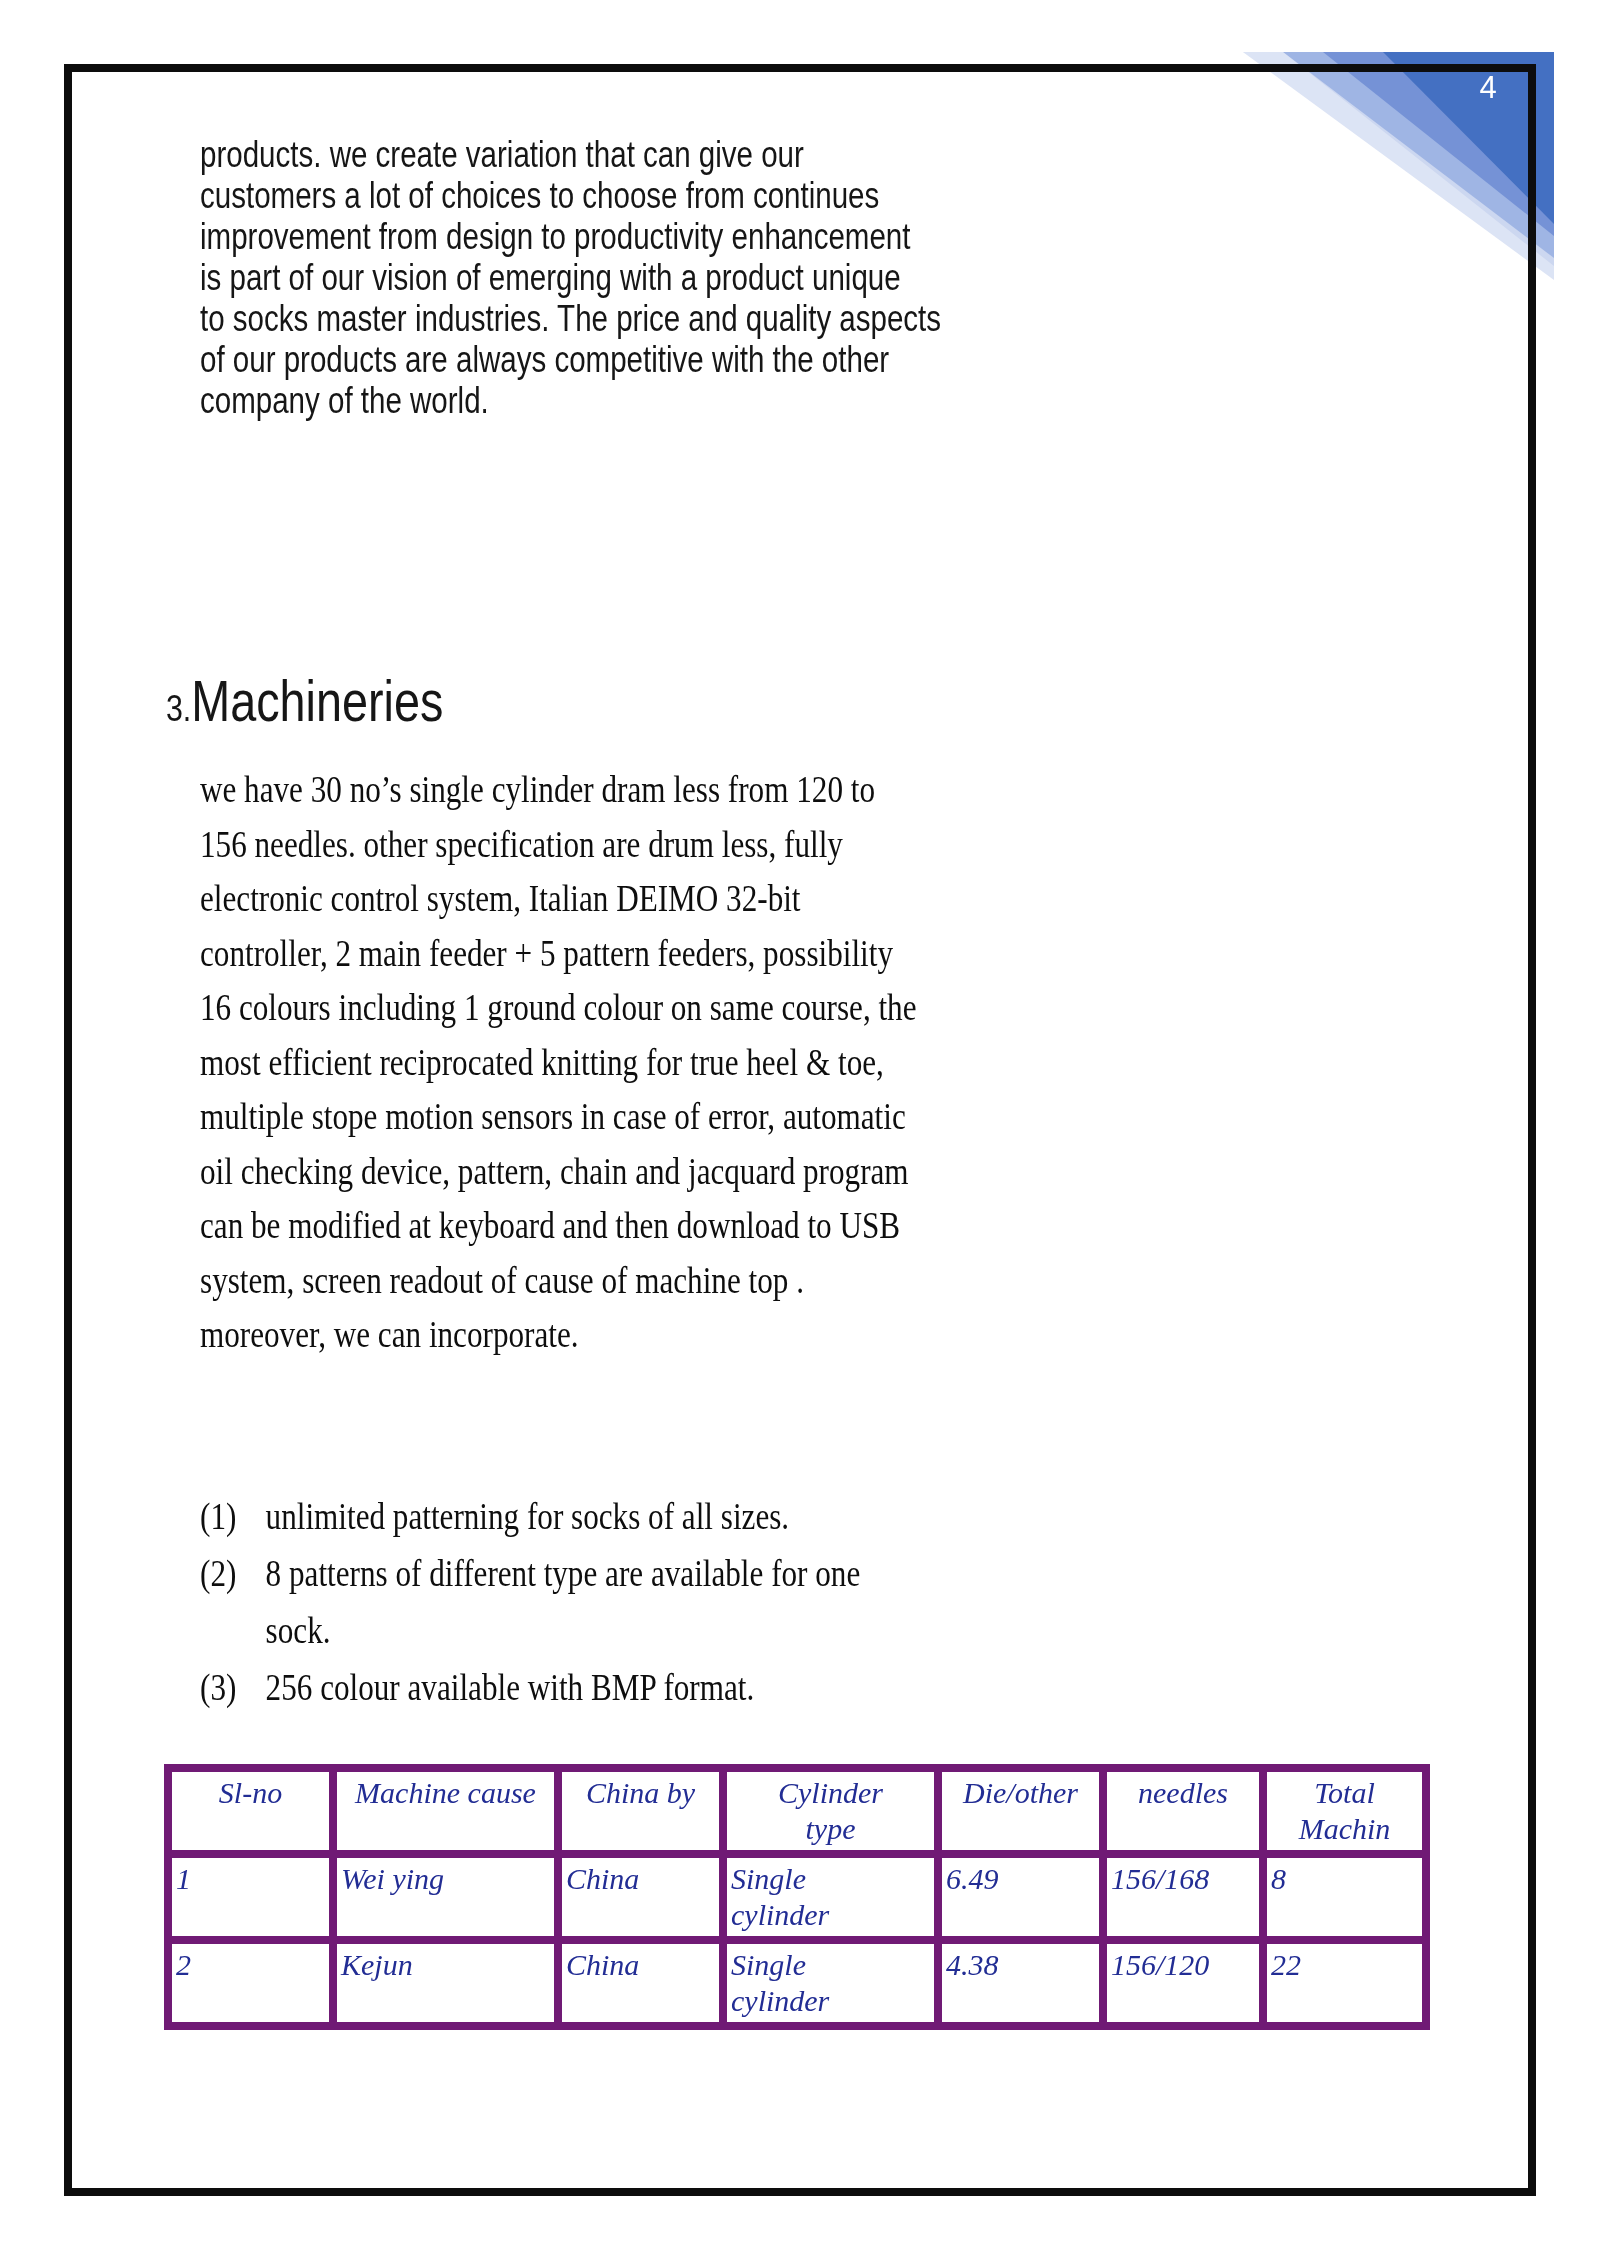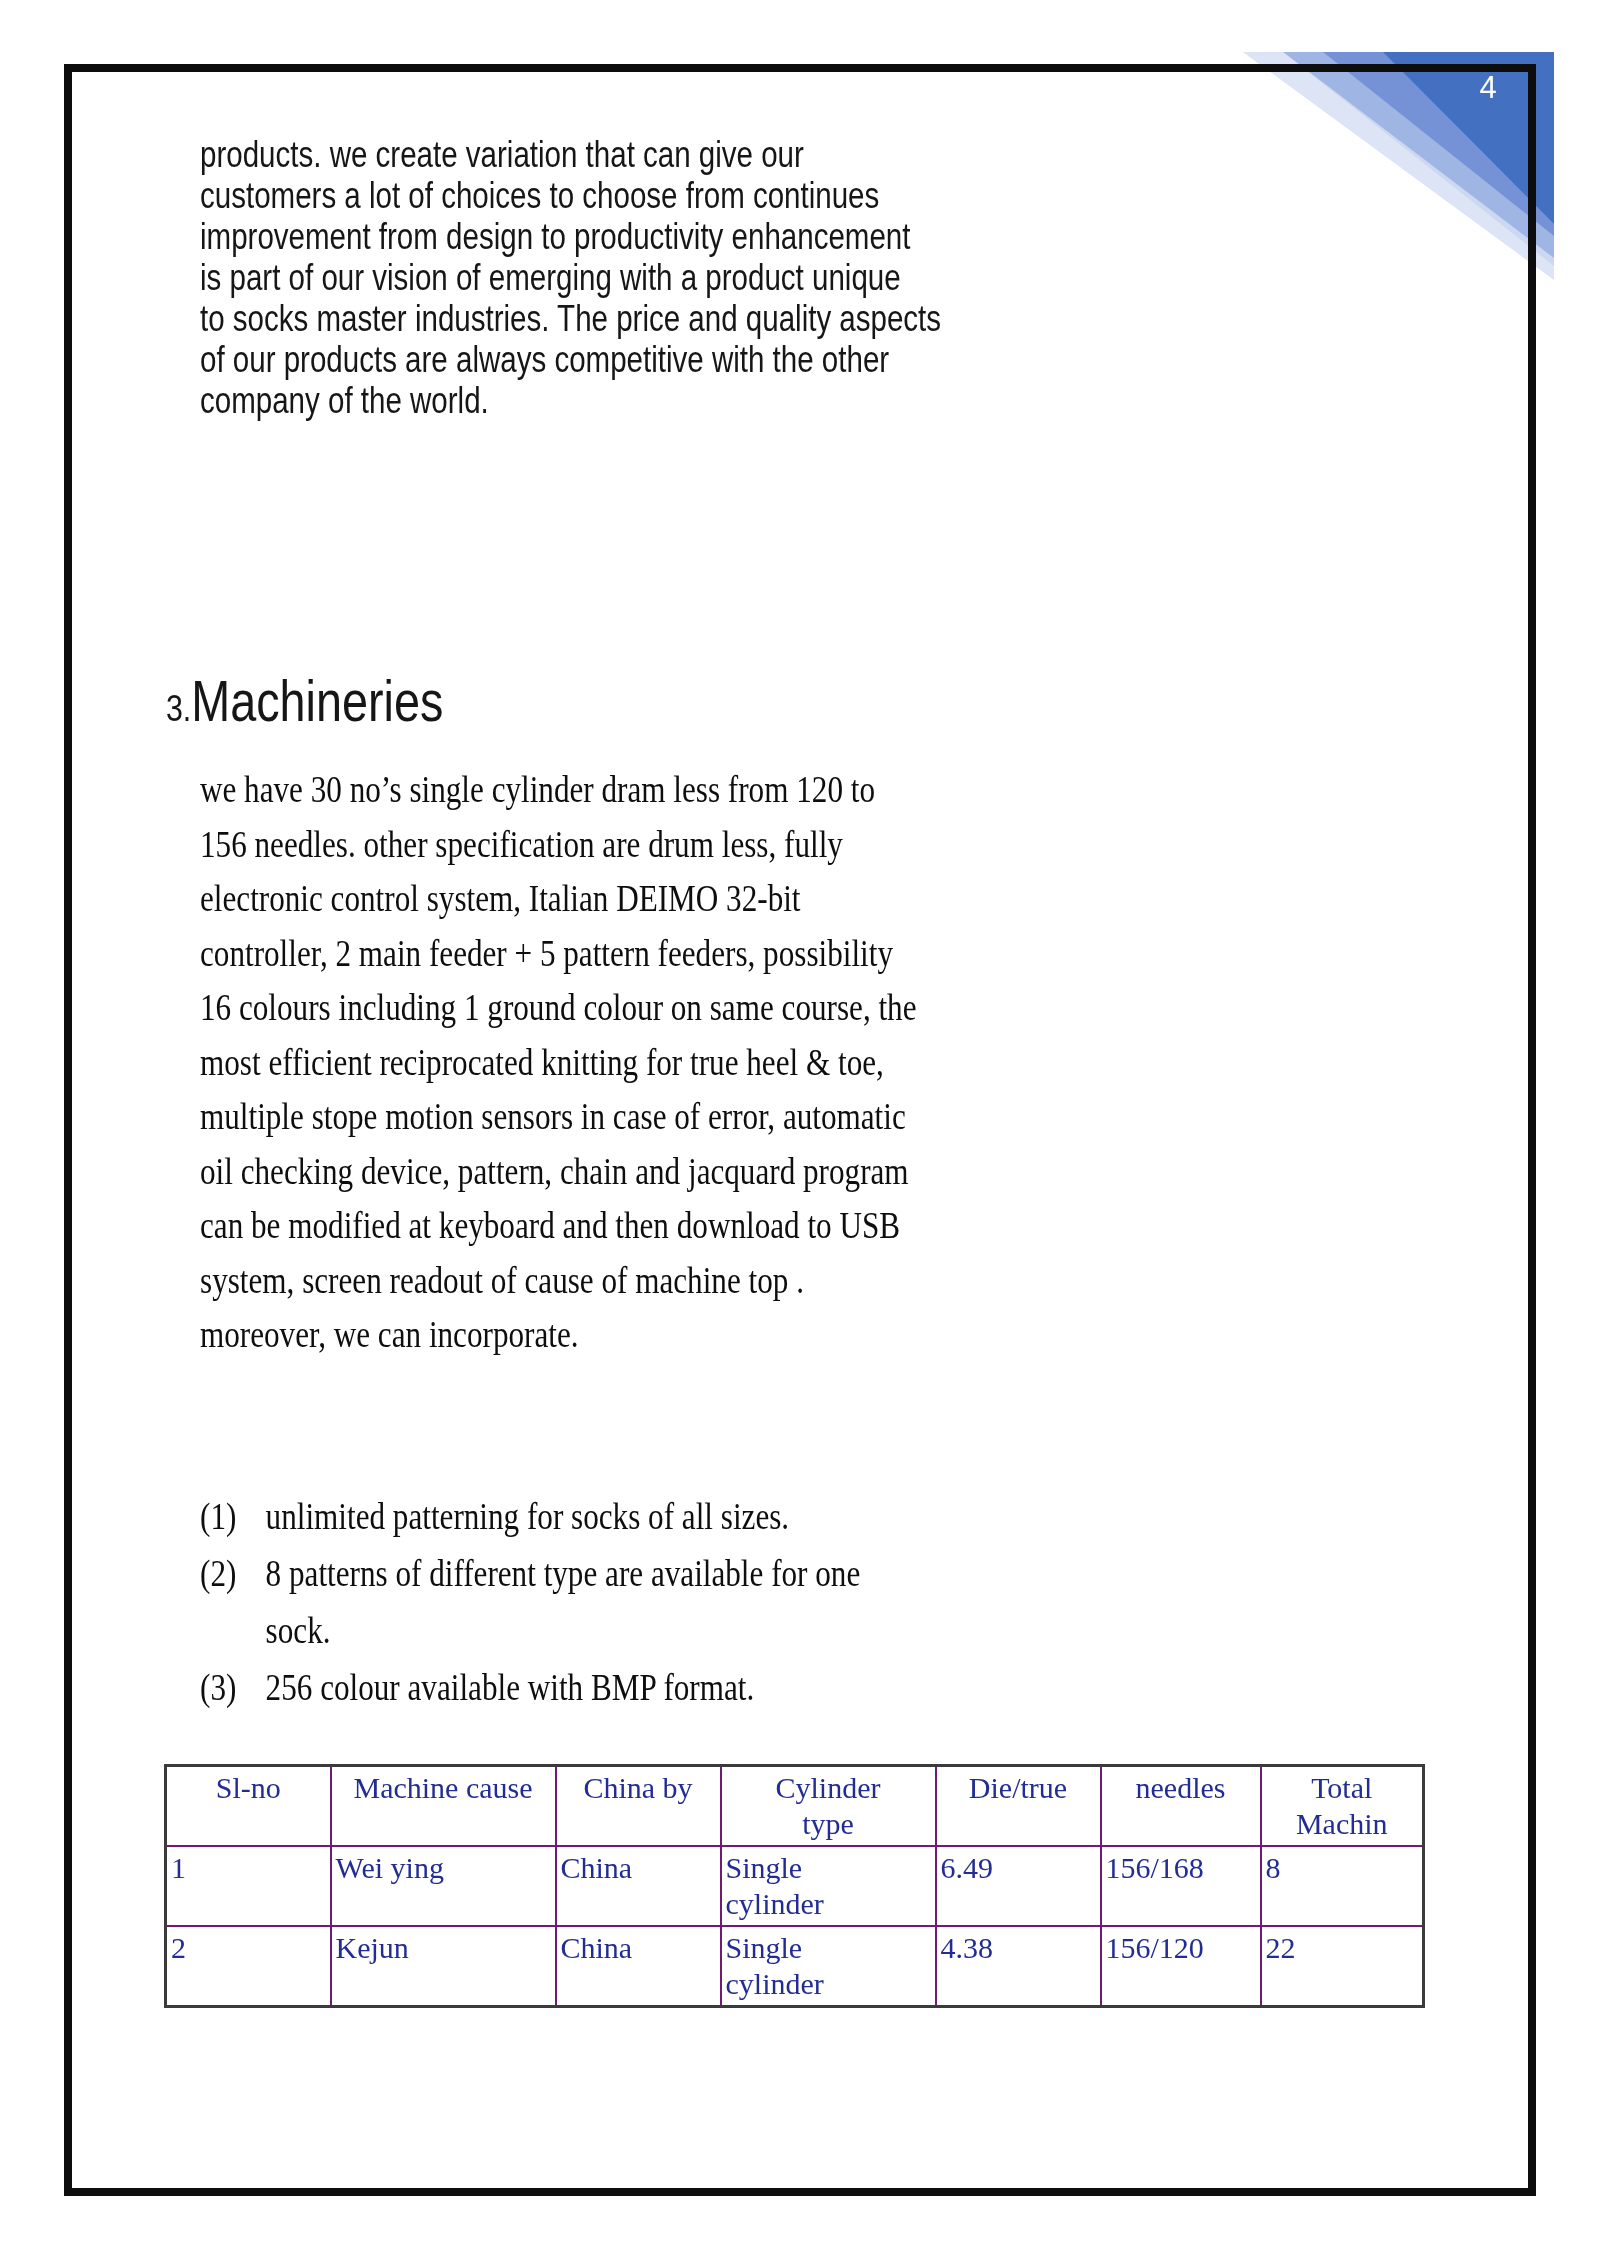--- a/index.html
+++ b/index.html
@@ -44,22 +44,22 @@
   .li-row{display:flex;align-items:flex-start;}
   .li-num{width:80px;flex:0 0 80px;}
   .li-text{flex:1;}
   .machines-table{
     position:absolute;left:164px;top:1764px;width:1258px;z-index:3;
     border-collapse:collapse;table-layout:fixed;
     font-family:"Liberation Serif",serif;font-size:30px;line-height:36px;
     color:#222d94;border:3px solid #3b3b3b;
   }
   .machines-table th,.machines-table td{
-    border:2px solid #701a75;vertical-align:top;
-    padding:3px 4px;font-weight:normal;white-space:pre-line;
+    border:8px solid #701a75;vertical-align:top;
+    padding:3px 4px;font-weight:normal;white-space:pre-line;font-style:italic;
   }
   .machines-table thead tr{height:79px;}
   .machines-table tbody tr.r0{height:77px;}
   .machines-table tbody tr.r1{height:72px;}
 </style>
 </head>
 <body>
 
 <div class="page">
 
@@ -125,21 +125,21 @@
         <col style="width:160px">
       <col style="width:163px">
     </colgroup>
     <thead>
       <tr>
         <th>Sl-no</th>
         <th>Machine cause</th>
         <th>China by</th>
         <th>Cylinder
 type</th>
-        <th>Die/true</th>
+        <th>Die/other</th>
         <th>needles</th>
         <th>Total
 Machin</th>
       </tr>
     </thead>
     <tbody>
       <tr class="r0">
         <td>1</td>
         <td>Wei ying</td>
         <td>China</td>

